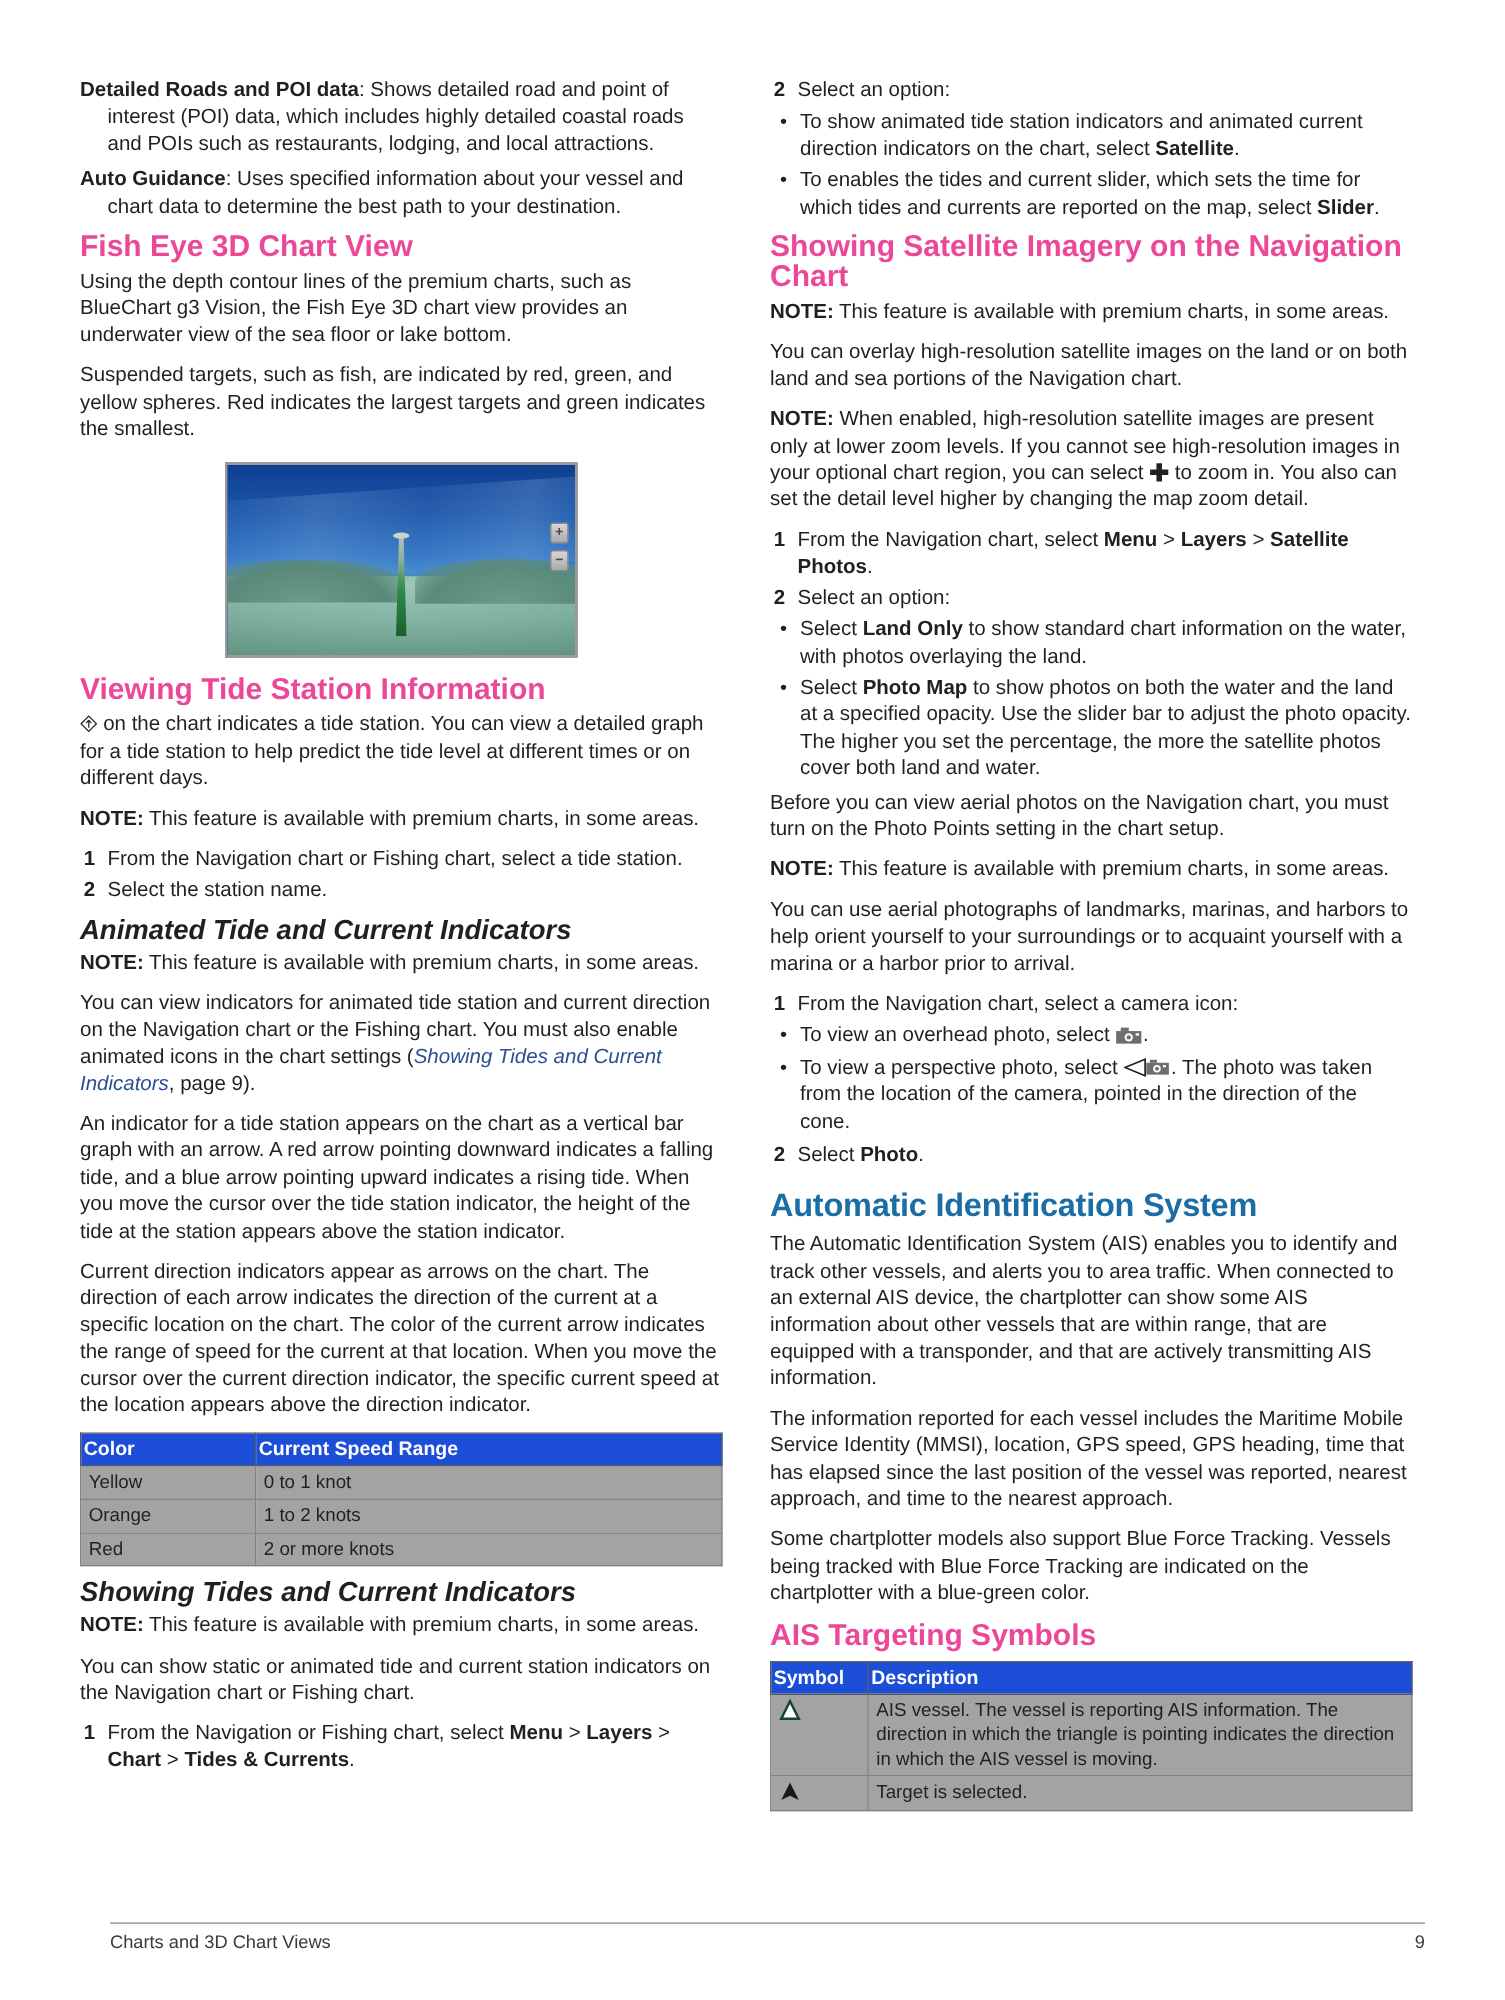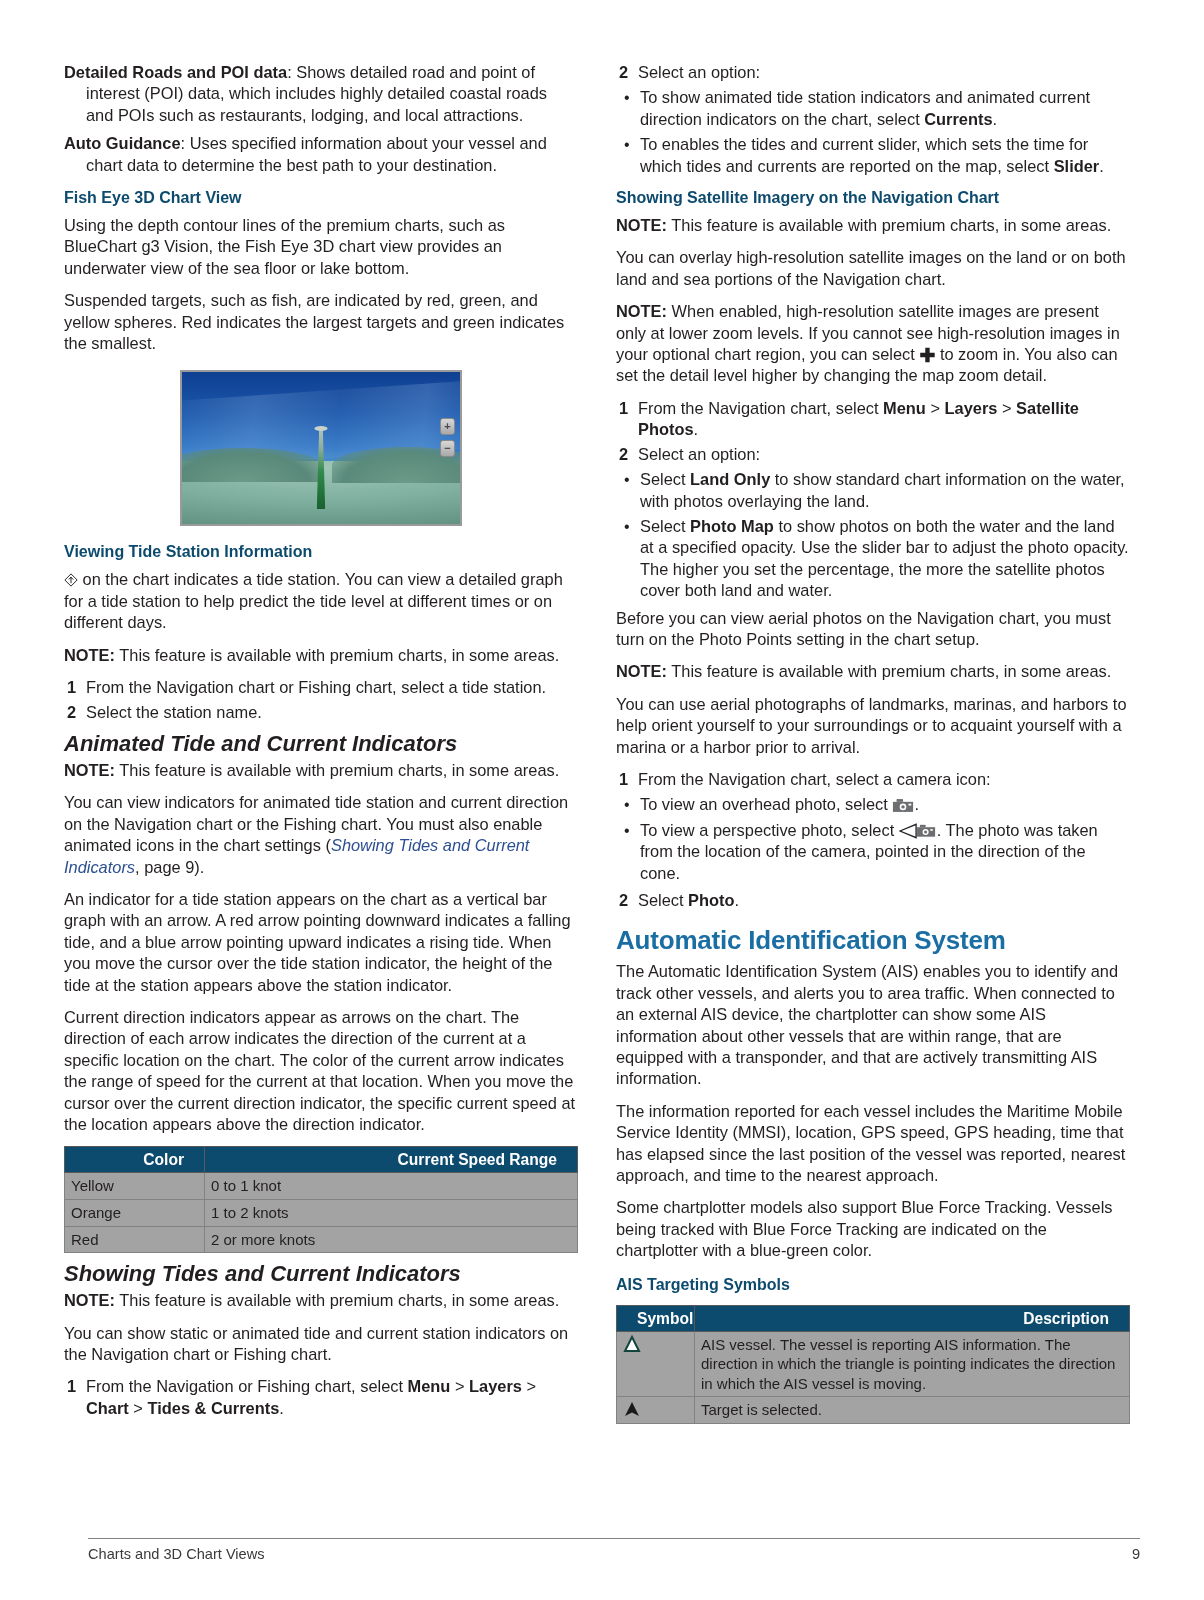--- a/index.html
+++ b/index.html
@@ -46,23 +46,23 @@
   b, strong { font-weight: bold; }
   .h1 {
     font-size: 26px;
     font-weight: bold;
     color: #1a6ea3;
     margin: 14px 0 6px 0;
     line-height: 30px;
     letter-spacing: -0.2px;
   }
   .h2 {
-    font-size: 16px;
-    font-weight: bold;
-    color: #0c4a6e;
+    font-size: 24px;
+    font-weight: bold;
+    color: #ec4899;
     margin: 9px 0 5px 0;
     line-height: 24px;
   }
   .h3 {
     font-size: 22px;
     font-weight: bold;
     font-style: italic;
     color: #231f20;
     margin: 10px 0 5px 0;
     line-height: 22px;
@@ -127,26 +127,26 @@
   }
 
   
   table.doc {
     border-collapse: collapse;
     width: 100%;
     margin: 8px 0 6px 0;
     table-layout: fixed;
   }
   table.doc th {
-    background: #0c4a6e;
+    background: #1d4ed8;
     color: #ffffff;
     font-size: 15.6px;
     font-weight: bold;
-    text-align: right;
-    padding: 3px 20px;
+    text-align: left;
+    padding: 3px 2px;
     border: 1px solid #58595b;
     line-height: 19px;
   }
   table.doc td {
     font-size: 15px;
     padding: 3px 6px;
     border: 1px solid #808285;
     vertical-align: top;
     line-height: 19.6px;
     background: #a3a3a3;
@@ -390,21 +390,21 @@
 
       <div class="steps">
         <div class="step">
           <div class="step-num">2</div>
           <div class="step-body">Select an option:</div>
         </div>
       </div>
       <div class="bullets">
         <div class="bullet">
           <div class="bullet-dot">•</div>
-          <div class="bullet-body"><span>To show animated tide station indicators and animated current direction indicators on the chart, select </span><b>Currents</b><span>.</span></div>
+          <div class="bullet-body"><span>To show animated tide station indicators and animated current direction indicators on the chart, select </span><b>Satellite</b><span>.</span></div>
         </div>
         <div class="bullet">
           <div class="bullet-dot">•</div>
           <div class="bullet-body"><span>To enables the tides and current slider, which sets the time for which tides and currents are reported on the map, select </span><b>Slider</b><span>.</span></div>
         </div>
       </div>
 
       <div class="h2">Showing Satellite Imagery on the Navigation Chart</div>
       <p class="para"><b>NOTE:</b><span> This feature is available with premium charts, in some areas.</span></p>
       <p class="para">You can overlay high-resolution satellite images on the land or on both land and sea portions of the Navigation chart.</p>

